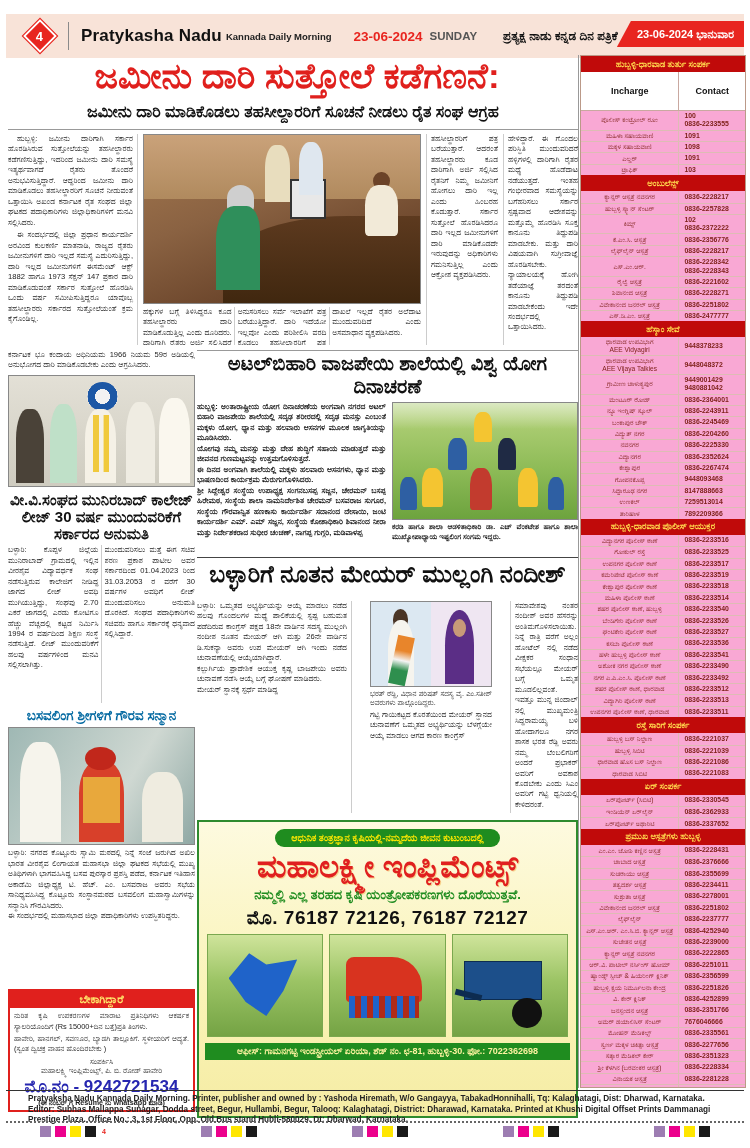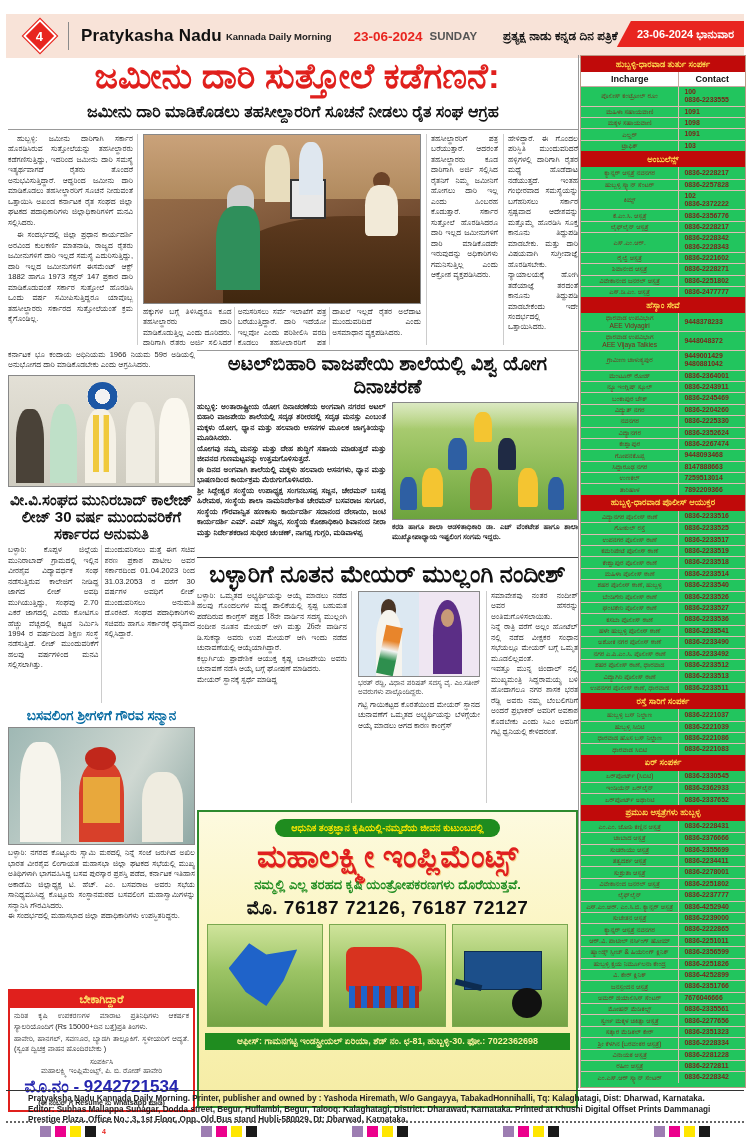--- a/index.html
+++ b/index.html
@@ -89,21 +89,21 @@
   .yp2 { left:30%; top:30%; width:10%; height:28%; background:#2e5fa3; }
   .yp3 { left:57%; top:30%; width:10%; height:28%; background:#1f2a44; }
   .yp4 { left:16%; top:56%; width:11%; height:34%; background:#f4c531; }
   .yp5 { left:42%; top:56%; width:12%; height:36%; background:#c23b2e; }
   .yp6 { left:68%; top:56%; width:11%; height:34%; background:#f4c531; }
   .yp7 { left:4%; top:64%; width:9%; height:28%; background:#2e5fa3; }
   .yp8 { left:84%; top:64%; width:9%; height:28%; background:#2e5fa3; }
   .yoga-cap { font-size:7.2px; line-height:1.35; text-align:justify; color:#1c1c1c; margin-top:2px; }
   .mid-rule { border-top:1.5px solid #444; margin-top:5px; }
   .mayor-head { text-align:center; font-size:23.5px; font-weight:800; color:#111; margin-top:3px; }
-  .mayor-row { display:flex; gap:6px; margin-top:3px; height:212px;font-family:Liberation Serif, serif; }
+  .mayor-row { display:flex; gap:18px; margin-top:13px; height:212px; }
   .mayor-c1 { width:155px; border-right:1px solid #ccc; padding-right:4px; }
   .mayor-c2 { width:122px; display:flex; flex-direction:column; }
   .mayor-photo { height:86px; background:linear-gradient(90deg,#dce8f2 50%,#efe6f2 50%); }
   .mpho-man { position:absolute; left:14%; top:22%; width:22%; height:78%; background:#f6f4ee; border-radius:45% 45% 0 0; }
   .mpho-man-head { position:absolute; left:18%; top:8%; width:13%; height:26%; background:#4a3526; border-radius:50%; }
   .mpho-sash { position:absolute; left:18%; top:40%; width:14%; height:58%; background:linear-gradient(180deg,#e8852b 30%,#f4f4f4 50%,#2e8f4e 70%); transform:rotate(12deg); }
   .mpho-hijab { position:absolute; left:62%; top:10%; width:24%; height:88%; background:#5b2e86; border-radius:48% 48% 0 0; }
   .mpho-face { position:absolute; left:68%; top:20%; width:11%; height:22%; background:#c89a78; border-radius:50%; }
   .mayor-cap { font-size:7.2px; line-height:1.3; text-align:justify; color:#1c1c1c; margin-top:2px; }
   .mayor-c2-text { flex:1; margin-top:2px; }
@@ -120,25 +120,25 @@
   .ad-img { flex:1; position:relative; overflow:hidden; border:1px solid #7aa84f; background:linear-gradient(#cfe49b 0%,#9cc465 45%,#74a344 100%); }
   .imp-plough { position:absolute; left:18%; top:18%; width:60%; height:62%; background:#1f63c9; clip-path:polygon(0 40%,30% 0,55% 18%,100% 10%,80% 60%,55% 100%,25% 78%); }
   .imp-rota-body { position:absolute; left:14%; top:22%; width:66%; height:44%; background:#d8331f; border-radius:8px 30px 4px 4px; }
   .imp-rota-blades { position:absolute; left:16%; top:60%; width:62%; height:22%; background:repeating-linear-gradient(90deg,#1f63c9 0 6px,#b02a18 6px 12px); }
   .imp-trailer-box { position:absolute; left:10%; top:26%; width:68%; height:38%; background:#1c4f8a; border:1px solid #0d2c50; }
   .imp-trailer-wheel { position:absolute; left:52%; top:62%; width:26%; height:30%; background:#111; border-radius:50%; }
   .imp-trailer-hitch { position:absolute; left:2%; top:56%; width:24%; height:6%; background:#0d2c50; transform:rotate(14deg); }
   .ad-addr { margin:6px 6px 0; background:#1f8c1f; color:#fdf3a0; font-weight:bold; font-size:9px; padding:3px 2px; }
 
   
-  .sidebar { position:absolute; left:580px; top:55px; width:166px; height:1033px; border:1px solid #b98; background:#22c55e; overflow:hidden; }
+  .sidebar { position:absolute; left:580px; top:55px; width:166px; height:1033px; border:1px solid #b98; background:#f9a8d4; overflow:hidden; }
   .main-divider { position:absolute; left:578px; top:55px; width:1px; height:1033px; background:#999; }
   .s-sec { background:#c00a0a; color:#ffd84d; text-align:center; font-weight:800; font-size:8.4px; padding:2.5px 1px; }
   .s-colhead { display:flex; background:#fff; border-bottom:1px solid #c9a8a0; }
-  .s-colhead div { font-size:9px; font-weight:bold; color:#111; text-align:center; padding:2px 0; }
+  .s-colhead div { font-size:9px; font-weight:bold; color:#111; text-align:center; padding:14px 0; }
   .s-ch-name { width:60%; border-right:1px solid #c9a8a0; }
   .s-ch-contact { width:40%; }
   .s-row { display:flex; border-top:1px solid #ddbcb4; min-height:11.4px; align-items:center; }
   .s-rows > .s-row:first-child { border-top:none; }
   .s-name { width:60%; font-size:6.6px; line-height:1.2; color:#7c1f16; text-align:center; padding:1px 2px; border-right:1px solid #ddbcb4; white-space:pre-line; align-self:stretch; display:flex; align-items:center; justify-content:center; }
   .s-contact { width:40%; font-size:6.9px; line-height:1.2; font-weight:bold; color:#7c1f16; padding:1px 0 1px 5px; white-space:pre-line; }
 
   
   .footer-rule { position:absolute; left:6px; top:1090px; width:738px; border-top:1.5px solid #333; }
   .footer { position:absolute; left:28px; top:1094px; width:694px; font-size:8.2px; font-weight:bold; line-height:1.3; text-align:left; color:#222; }

